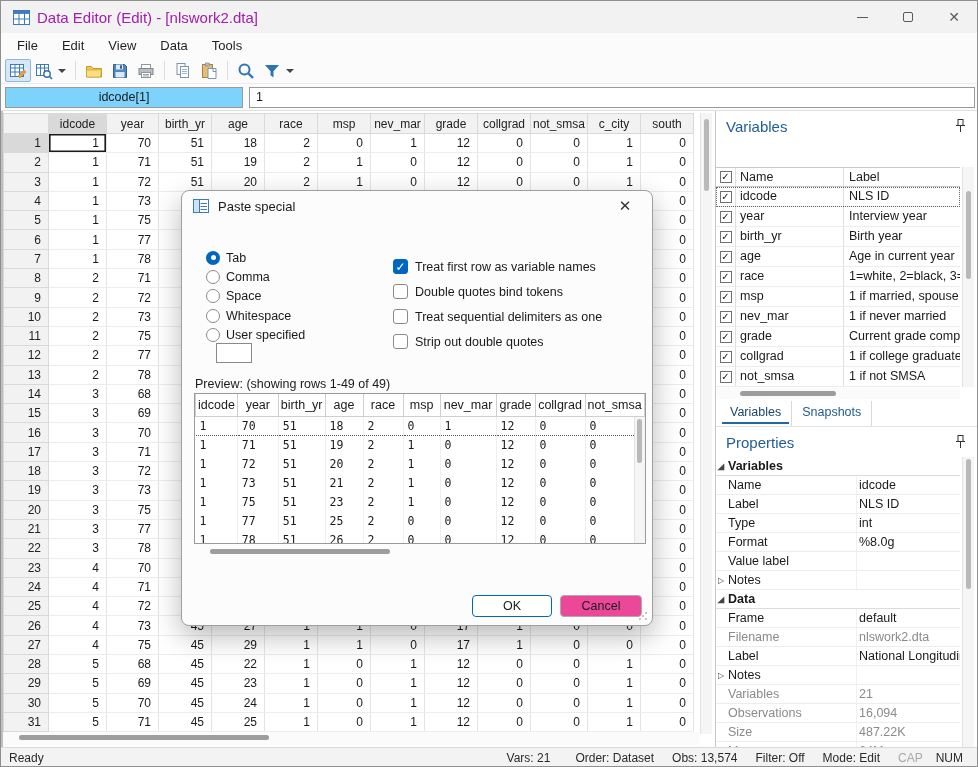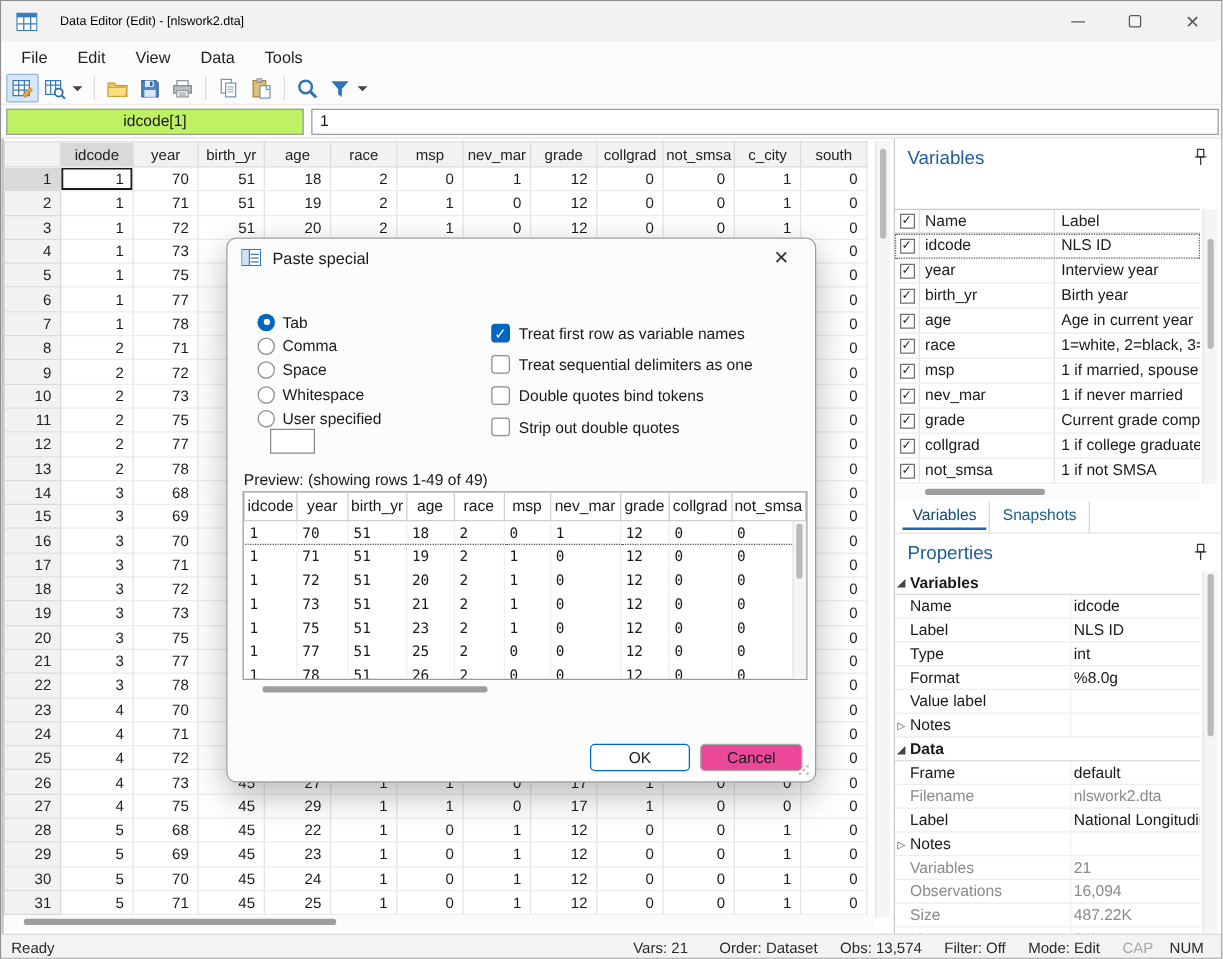--- a/index.html
+++ b/index.html
@@ -3,41 +3,41 @@
 <meta charset="utf-8">
 <style>
   * { margin:0; padding:0; box-sizing:border-box; }
   html,body { width:978px; height:767px; background:#e8e8e8; }
   body { font-family:"Liberation Sans", sans-serif; font-size:12.5px; color:#1a1a1a; }
   .window { position:relative; width:978px; height:767px; background:#fff; border:1px solid #8f8f8f; overflow:hidden; }
 
   
   .titlebar { position:absolute; left:0; top:0; width:100%; height:32px; background:#f2f2f2; display:flex; align-items:center; }
   .titlebar .app-icon { margin-left:12px; width:17px; height:15px; flex:0 0 auto; }
-  .titlebar .title { margin-left:18px; font-size:10px; color:#000000; }
+  .titlebar .title { margin-left:7px; font-size:15px; color:#a21caf; }
   .win-controls { position:absolute; right:0; top:0; height:32px; display:flex; }
   .win-btn { width:46px; height:32px; display:flex; align-items:center; justify-content:center; color:#5a5a5a; }
   .min-glyph { display:block; width:11px; height:1px; background:#5a5a5a; }
   .max-glyph { display:block; width:10px; height:10px; border:1px solid #5a5a5a; border-radius:2px; }
   .close-glyph { font-size:14px; line-height:1; color:#5a5a5a; }
 
   
   .menubar { position:absolute; left:0; top:32px; width:100%; height:25px; background:#fbfbfb; display:flex; align-items:center; padding-left:4px; }
   .menu-item { padding:3px 12px; font-size:13px; color:#1f1f1f; }
 
   
   .toolbar { position:absolute; left:0; top:57px; width:100%; height:26px; background:#fbfbfb; display:flex; align-items:center; padding-left:4px; border-bottom:1px solid #ececec; }
   .tb-btn { width:26px; height:23px; display:flex; align-items:center; justify-content:center; border:1px solid transparent; border-radius:2px; }
   .tb-btn.active { background:#d7e7f6; border-color:#8cb8dd; }
   .tb-sep { width:1px; height:19px; background:#dcdcdc; margin:0 5px; }
   .caret { width:0; height:0; border-left:4px solid transparent; border-right:4px solid transparent; border-top:4px solid #444; margin:0 4px 0 1px; align-self:center; }
 
   
   .formulabar { position:absolute; left:0; top:83px; width:100%; height:27px; background:#fbfbfb; border-bottom:1px solid #e0e0e0; }
-  .cellref-box { position:absolute; left:4px; top:3px; width:238px; height:21px; background:#bef264; border:1px solid #9a9a9a; text-align:center; line-height:19px; font-size:12.5px; }
+  .cellref-box { position:absolute; left:4px; top:3px; width:238px; height:21px; background:#7dd3fc; border:1px solid #9a9a9a; text-align:center; line-height:19px; font-size:12.5px; }
   .cellval-box { position:absolute; left:248px; top:3px; width:726px; height:21px; background:#fff; border:1px solid #9a9a9a; line-height:19px; padding-left:6px; font-size:12.5px; }
 
   
   .main { position:absolute; left:0; top:110px; width:712px; height:636px; background:#fff; border-left:2px solid #bfbfbf; overflow:hidden; }
   table.grid { border-collapse:collapse; table-layout:fixed; margin-top:2px; }
   table.grid th, table.grid td { height:19.3px; padding:0 7px 0 2px; font-size:12px; font-weight:normal; overflow:hidden; white-space:nowrap; }
   table.grid thead th { background:#f2f2f2; border:1px solid #d9d9d9; text-align:center; color:#222; height:20px; padding:0 2px; }
   table.grid thead th.selhdr { background:#d9d9d9; }
   table.grid tbody th { background:#f2f2f2; border:1px solid #d9d9d9; text-align:right; color:#222; }
   table.grid tbody th.selhdr { background:#d9d9d9; }
@@ -995,25 +995,25 @@
         </div>
       </div>
     <input class="user-input" value="" style="">
     <div class="check-group" id="checkgroup">
         <div class="check-row">
           <span class="chk on">✓</span>
           <span>Treat first row as variable names</span>
         </div>
         <div class="check-row">
           <span class="chk"></span>
-          <span>Treat sequential delimiters as one</span>
+          <span>Double quotes bind tokens</span>
         </div>
         <div class="check-row">
           <span class="chk"></span>
-          <span>Double quotes bind tokens</span>
+          <span>Treat sequential delimiters as one</span>
         </div>
         <div class="check-row">
           <span class="chk"></span>
           <span>Strip out double quotes</span>
         </div>
       </div>
     <div class="preview-label">Preview: (showing rows 1-49 of 49)</div>
     <div class="preview-box">
       <table class="ptable" id="ptable">
           <colgroup>

